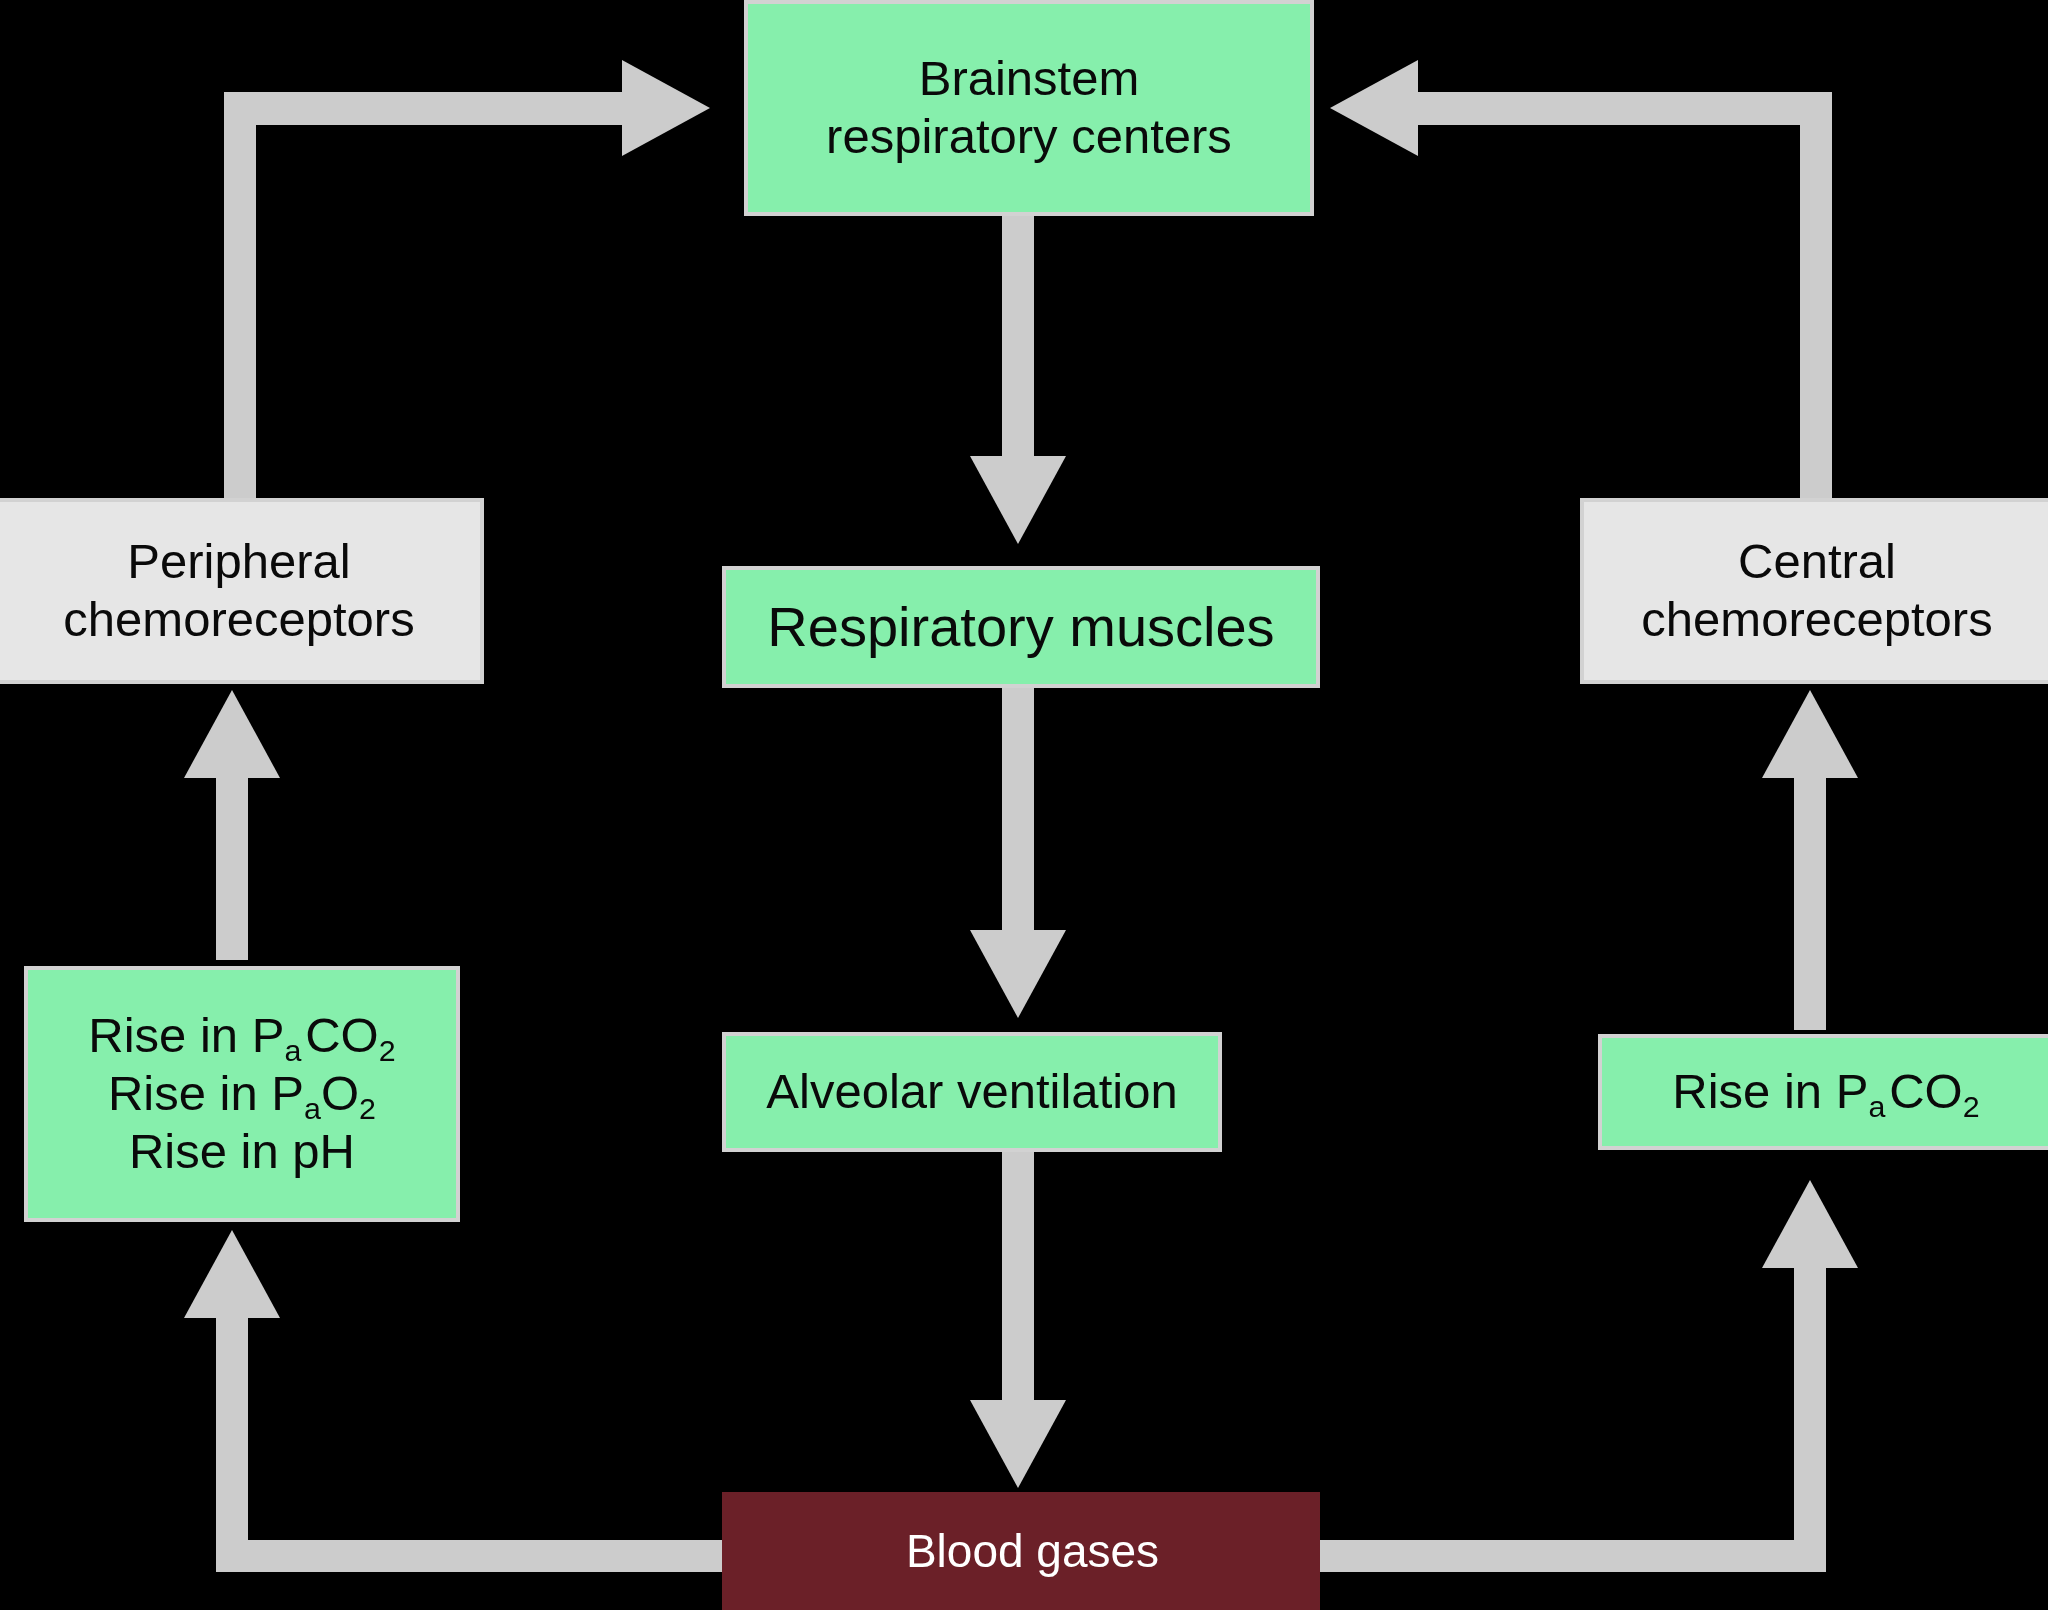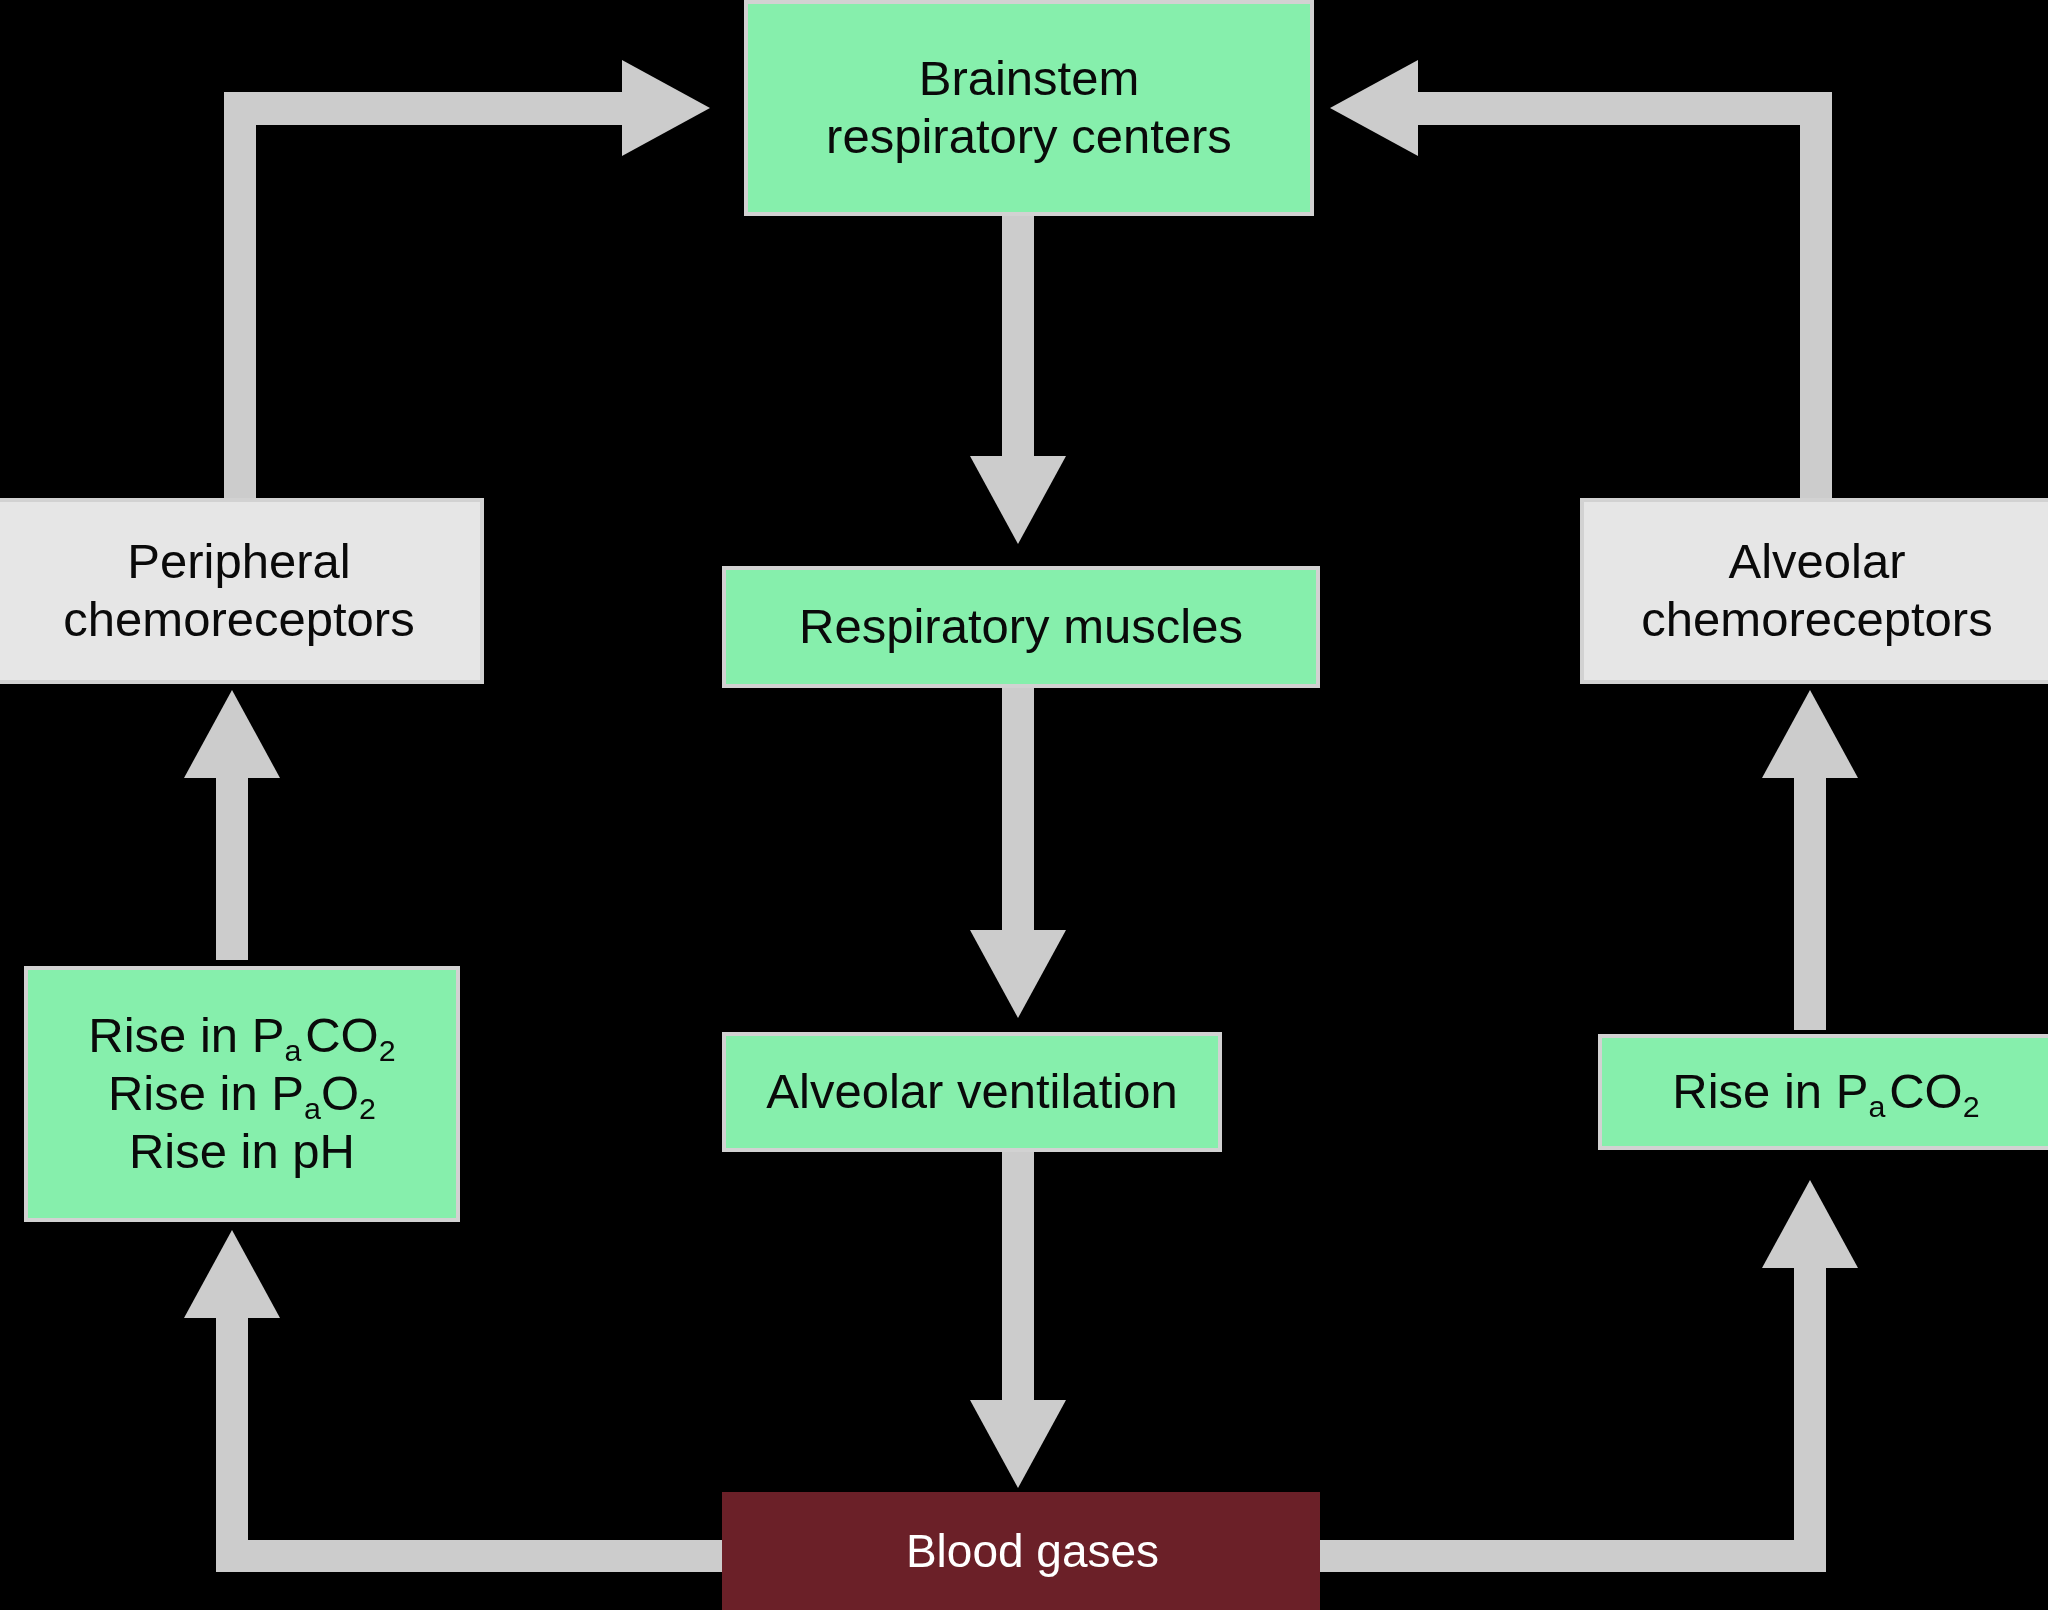--- a/index.html
+++ b/index.html
@@ -67,21 +67,21 @@
   <div class="shaft" style="left:1794px;top:1268px;width:32px;height:304px;"></div>
   <div class="head up" style="left:1762px;top:1180px;"></div>
 
   <div class="shaft" style="left:1794px;top:778px;width:32px;height:252px;"></div>
   <div class="head up" style="left:1762px;top:690px;"></div>
 
   <div class="box white" style="left:744px;top:0px;width:570px;height:216px;font-size:49px;">
     <span class="lbl"><span>Brainstem</span><br><span>respiratory centers</span></span>
   </div>
 
-  <div class="box white" style="left:722px;top:566px;width:598px;height:122px;font-size:49px;">
+  <div class="box white" style="left:722px;top:566px;width:598px;height:122px;font-size:56px;">
     <span class="lbl">Respiratory muscles</span>
   </div>
 
   <div class="box white" style="left:722px;top:1032px;width:500px;height:120px;font-size:49px;">
     <span class="lbl">Alveolar ventilation</span>
   </div>
 
   <div class="box red" style="left:722px;top:1492px;width:598px;height:118px;font-size:46px;">
     <span class="lbl">Blood gases</span>
   </div>
@@ -92,20 +92,20 @@
 
   <div class="box white" style="left:24px;top:966px;width:436px;height:256px;font-size:49px;">
     <span class="lbl">
       <span><span>Rise in P</span><sub>a</sub><span class="thinspace"></span><span>CO</span><sub>2</sub></span><br>
       <span><span>Rise in P</span><sub>a</sub><span>O</span><sub>2</sub></span><br>
       <span>Rise in pH</span>
     </span>
   </div>
 
   <div class="box gray" style="left:1580px;top:498px;width:474px;height:186px;font-size:49px;">
-    <span class="lbl"><span>Alveolar</span><br><span>chemoreceptors</span></span>
+    <span class="lbl"><span>Central</span><br><span>chemoreceptors</span></span>
   </div>
 
   <div class="box white" style="left:1598px;top:1034px;width:456px;height:116px;font-size:49px;">
     <span class="lbl"><span>Rise in P</span><sub>a</sub><span class="thinspace"></span><span>CO</span><sub>2</sub></span>
   </div>
 
 </div>
 
 </body></html>

